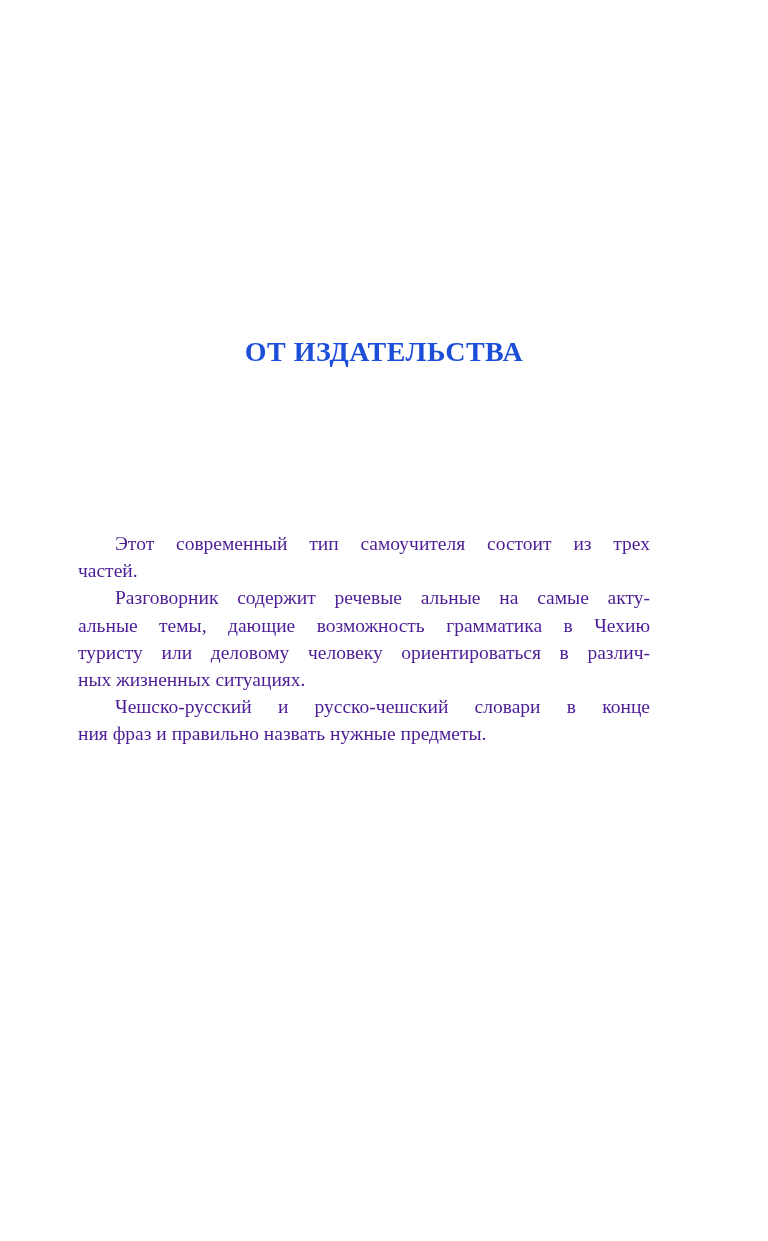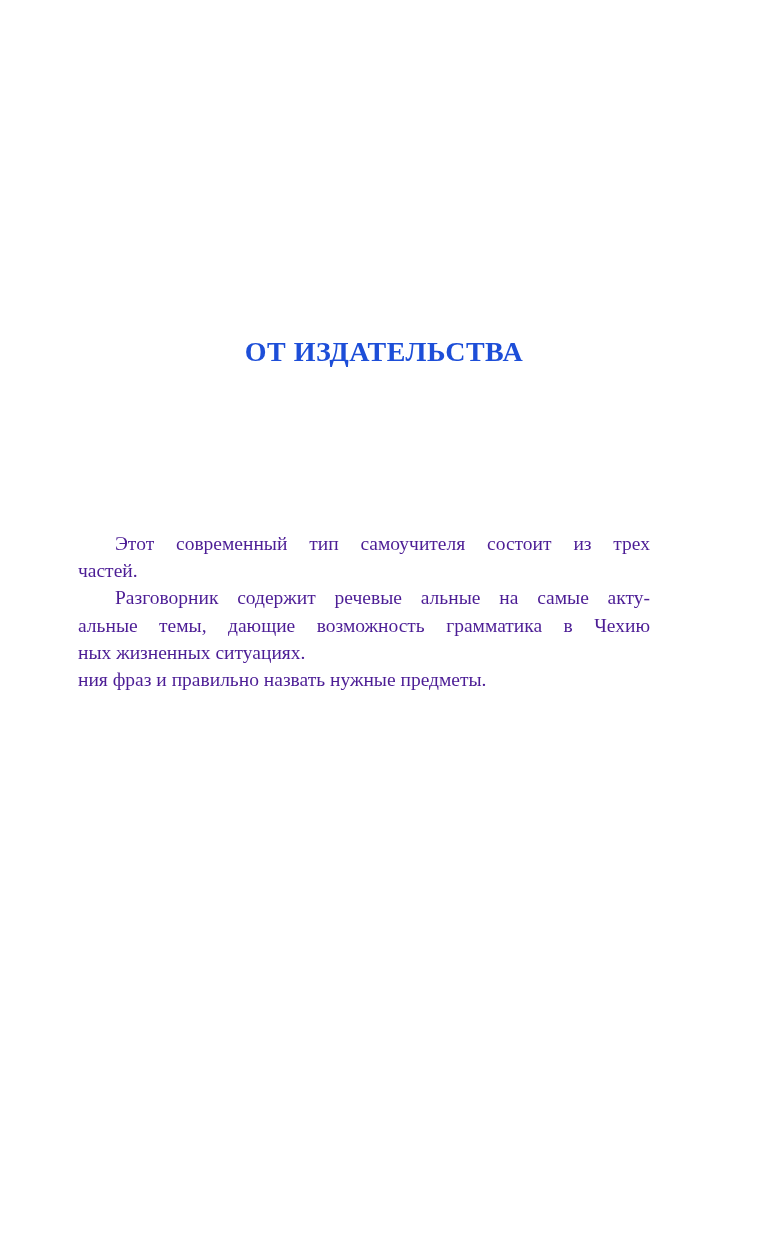--- a/index.html
+++ b/index.html
@@ -66,19 +66,21 @@
   <h1 class="title">ОТ ИЗДАТЕЛЬСТВА</h1>
 
   <div class="body-text">
     <div>
       <span class="line indent">Этот современный тип самоучителя состоит из трех</span>
       <span class="line last">частей.</span>
     </div>
     <div>
       <span class="line indent">Разговорник содержит речевые альные на самые акту-</span>
       <span class="line">альные темы, дающие возможность грамматика в Чехию</span>
+      <span class="line">туристу или деловому человеку ориентироваться в различ-</span>
       <span class="line last">ных жизненных ситуациях.</span>
     </div>
     <div>
+      <span class="line indent">Чешско-русский и русско-чешский словари в конце</span>
       <span class="line last">ния фраз и правильно назвать нужные предметы.</span>
     </div>
   </div>
 </div>
 
 </body></html>

